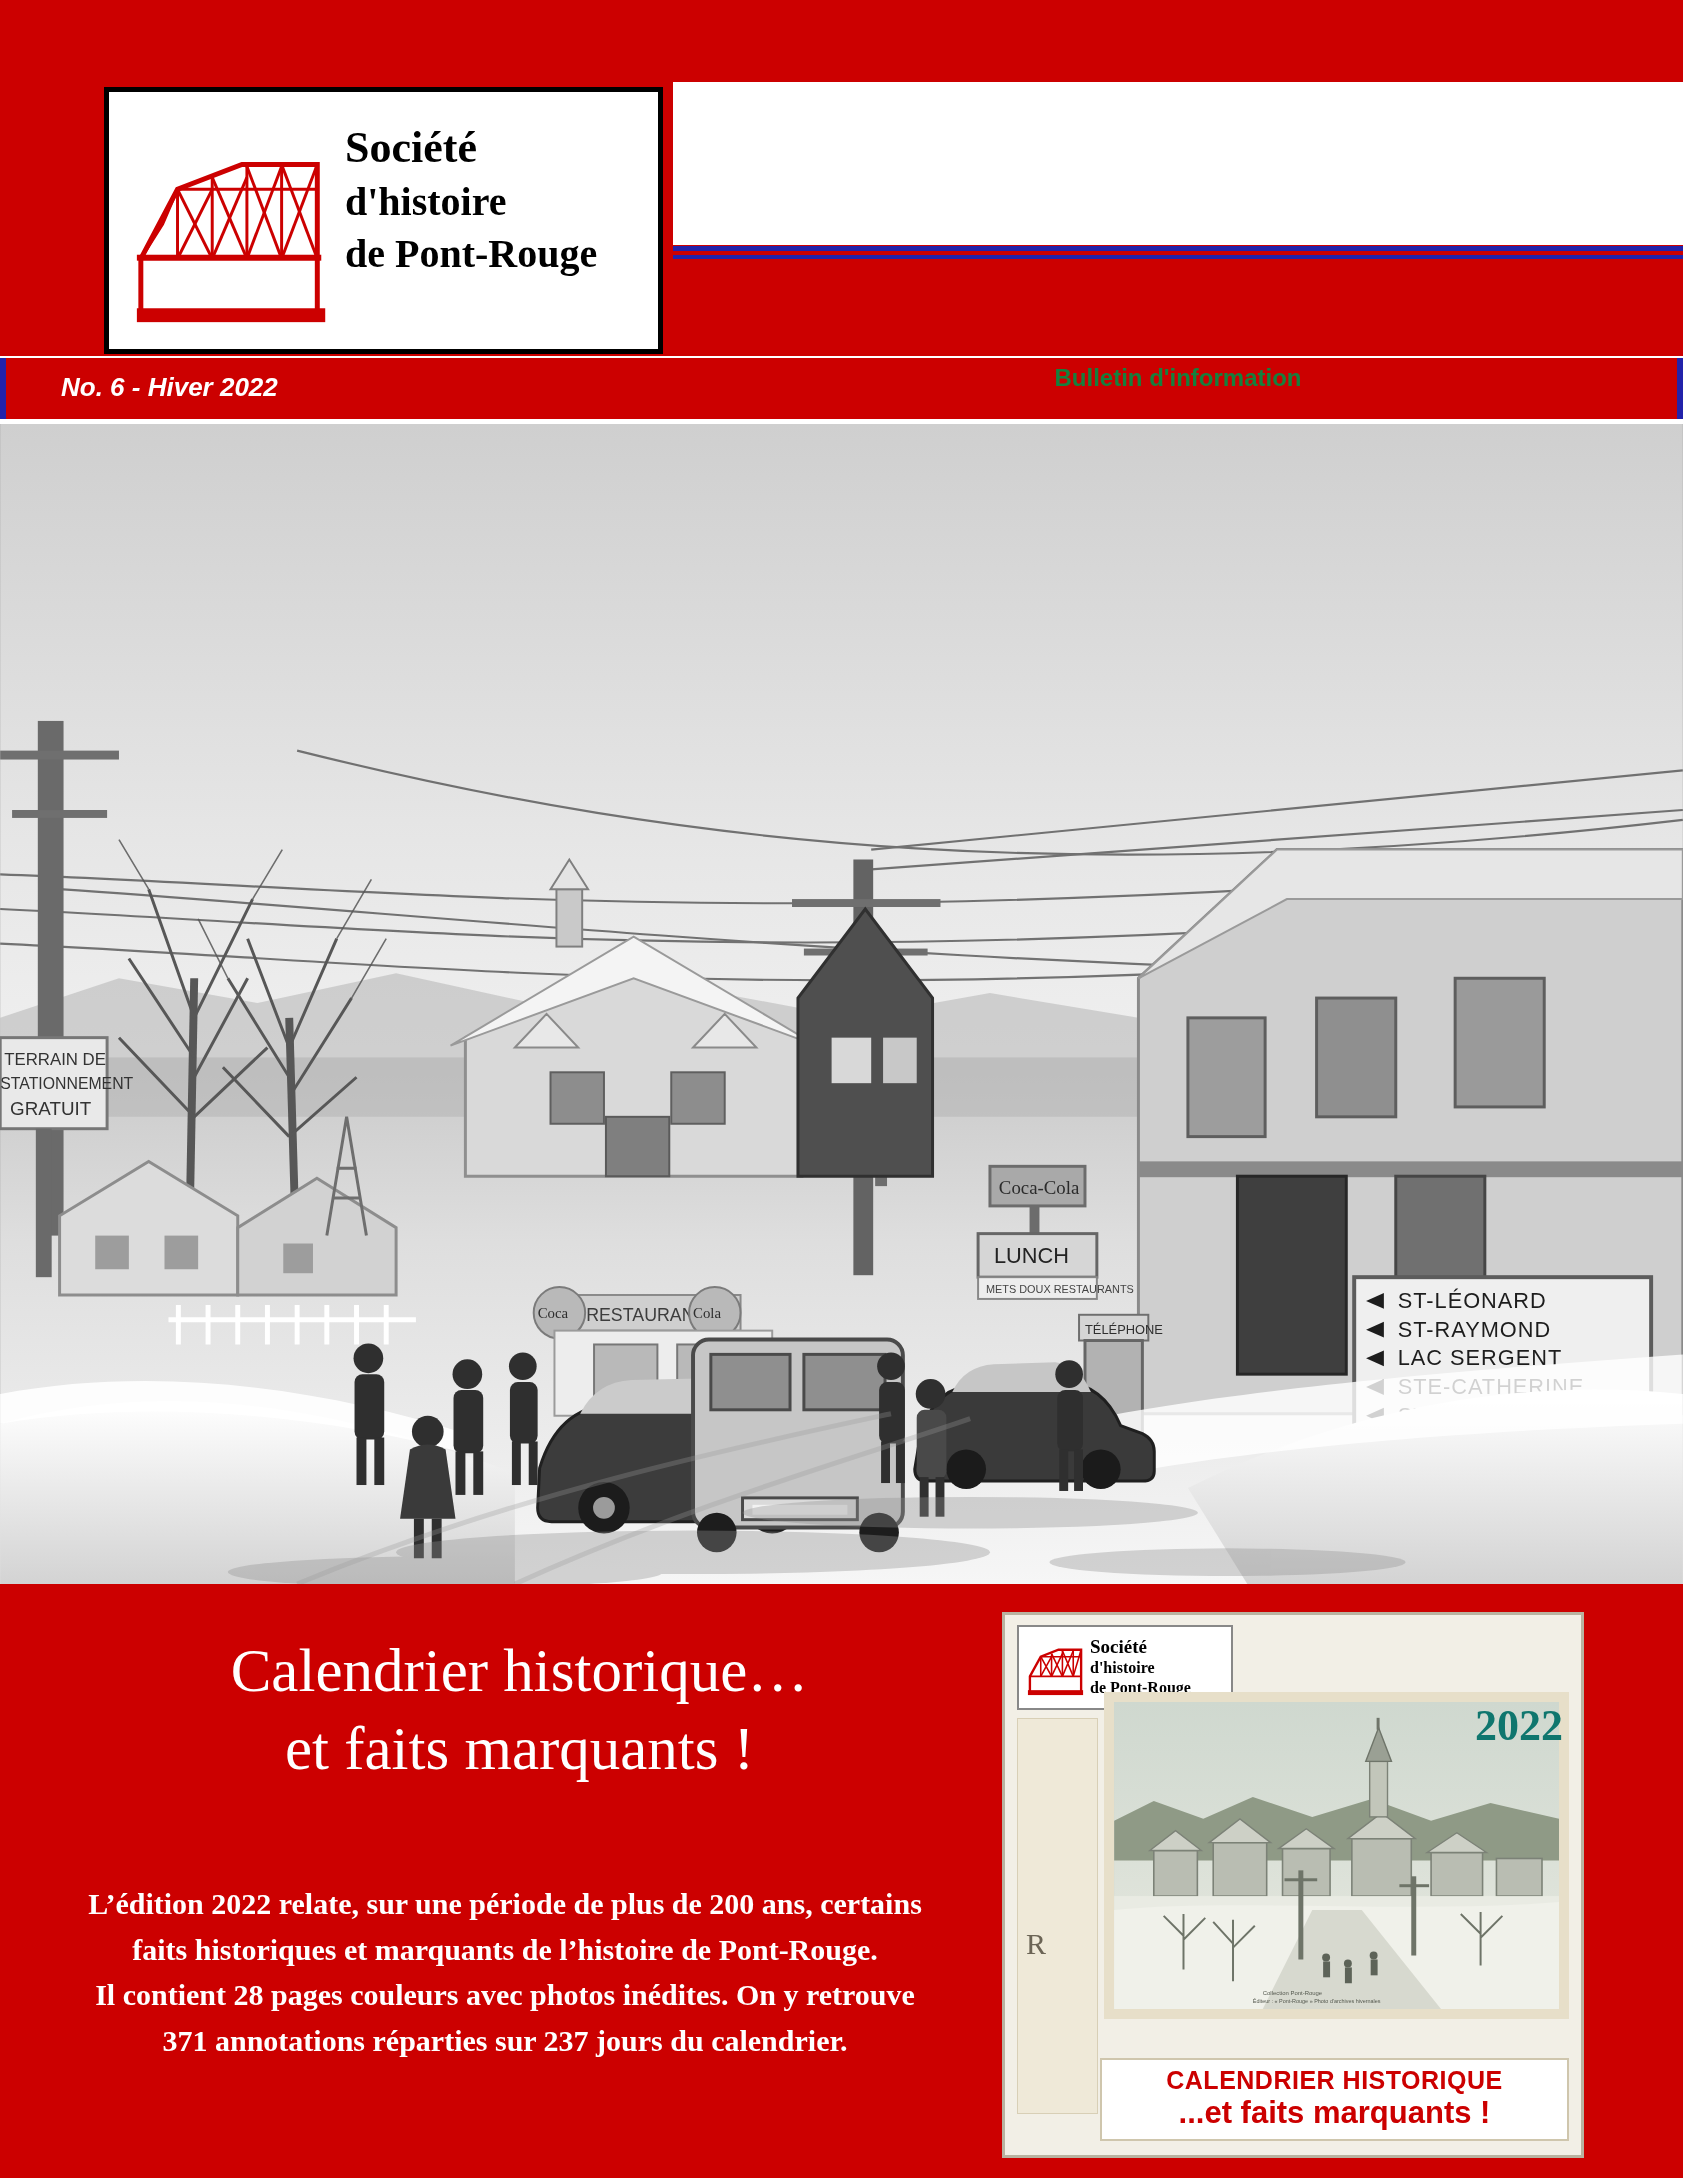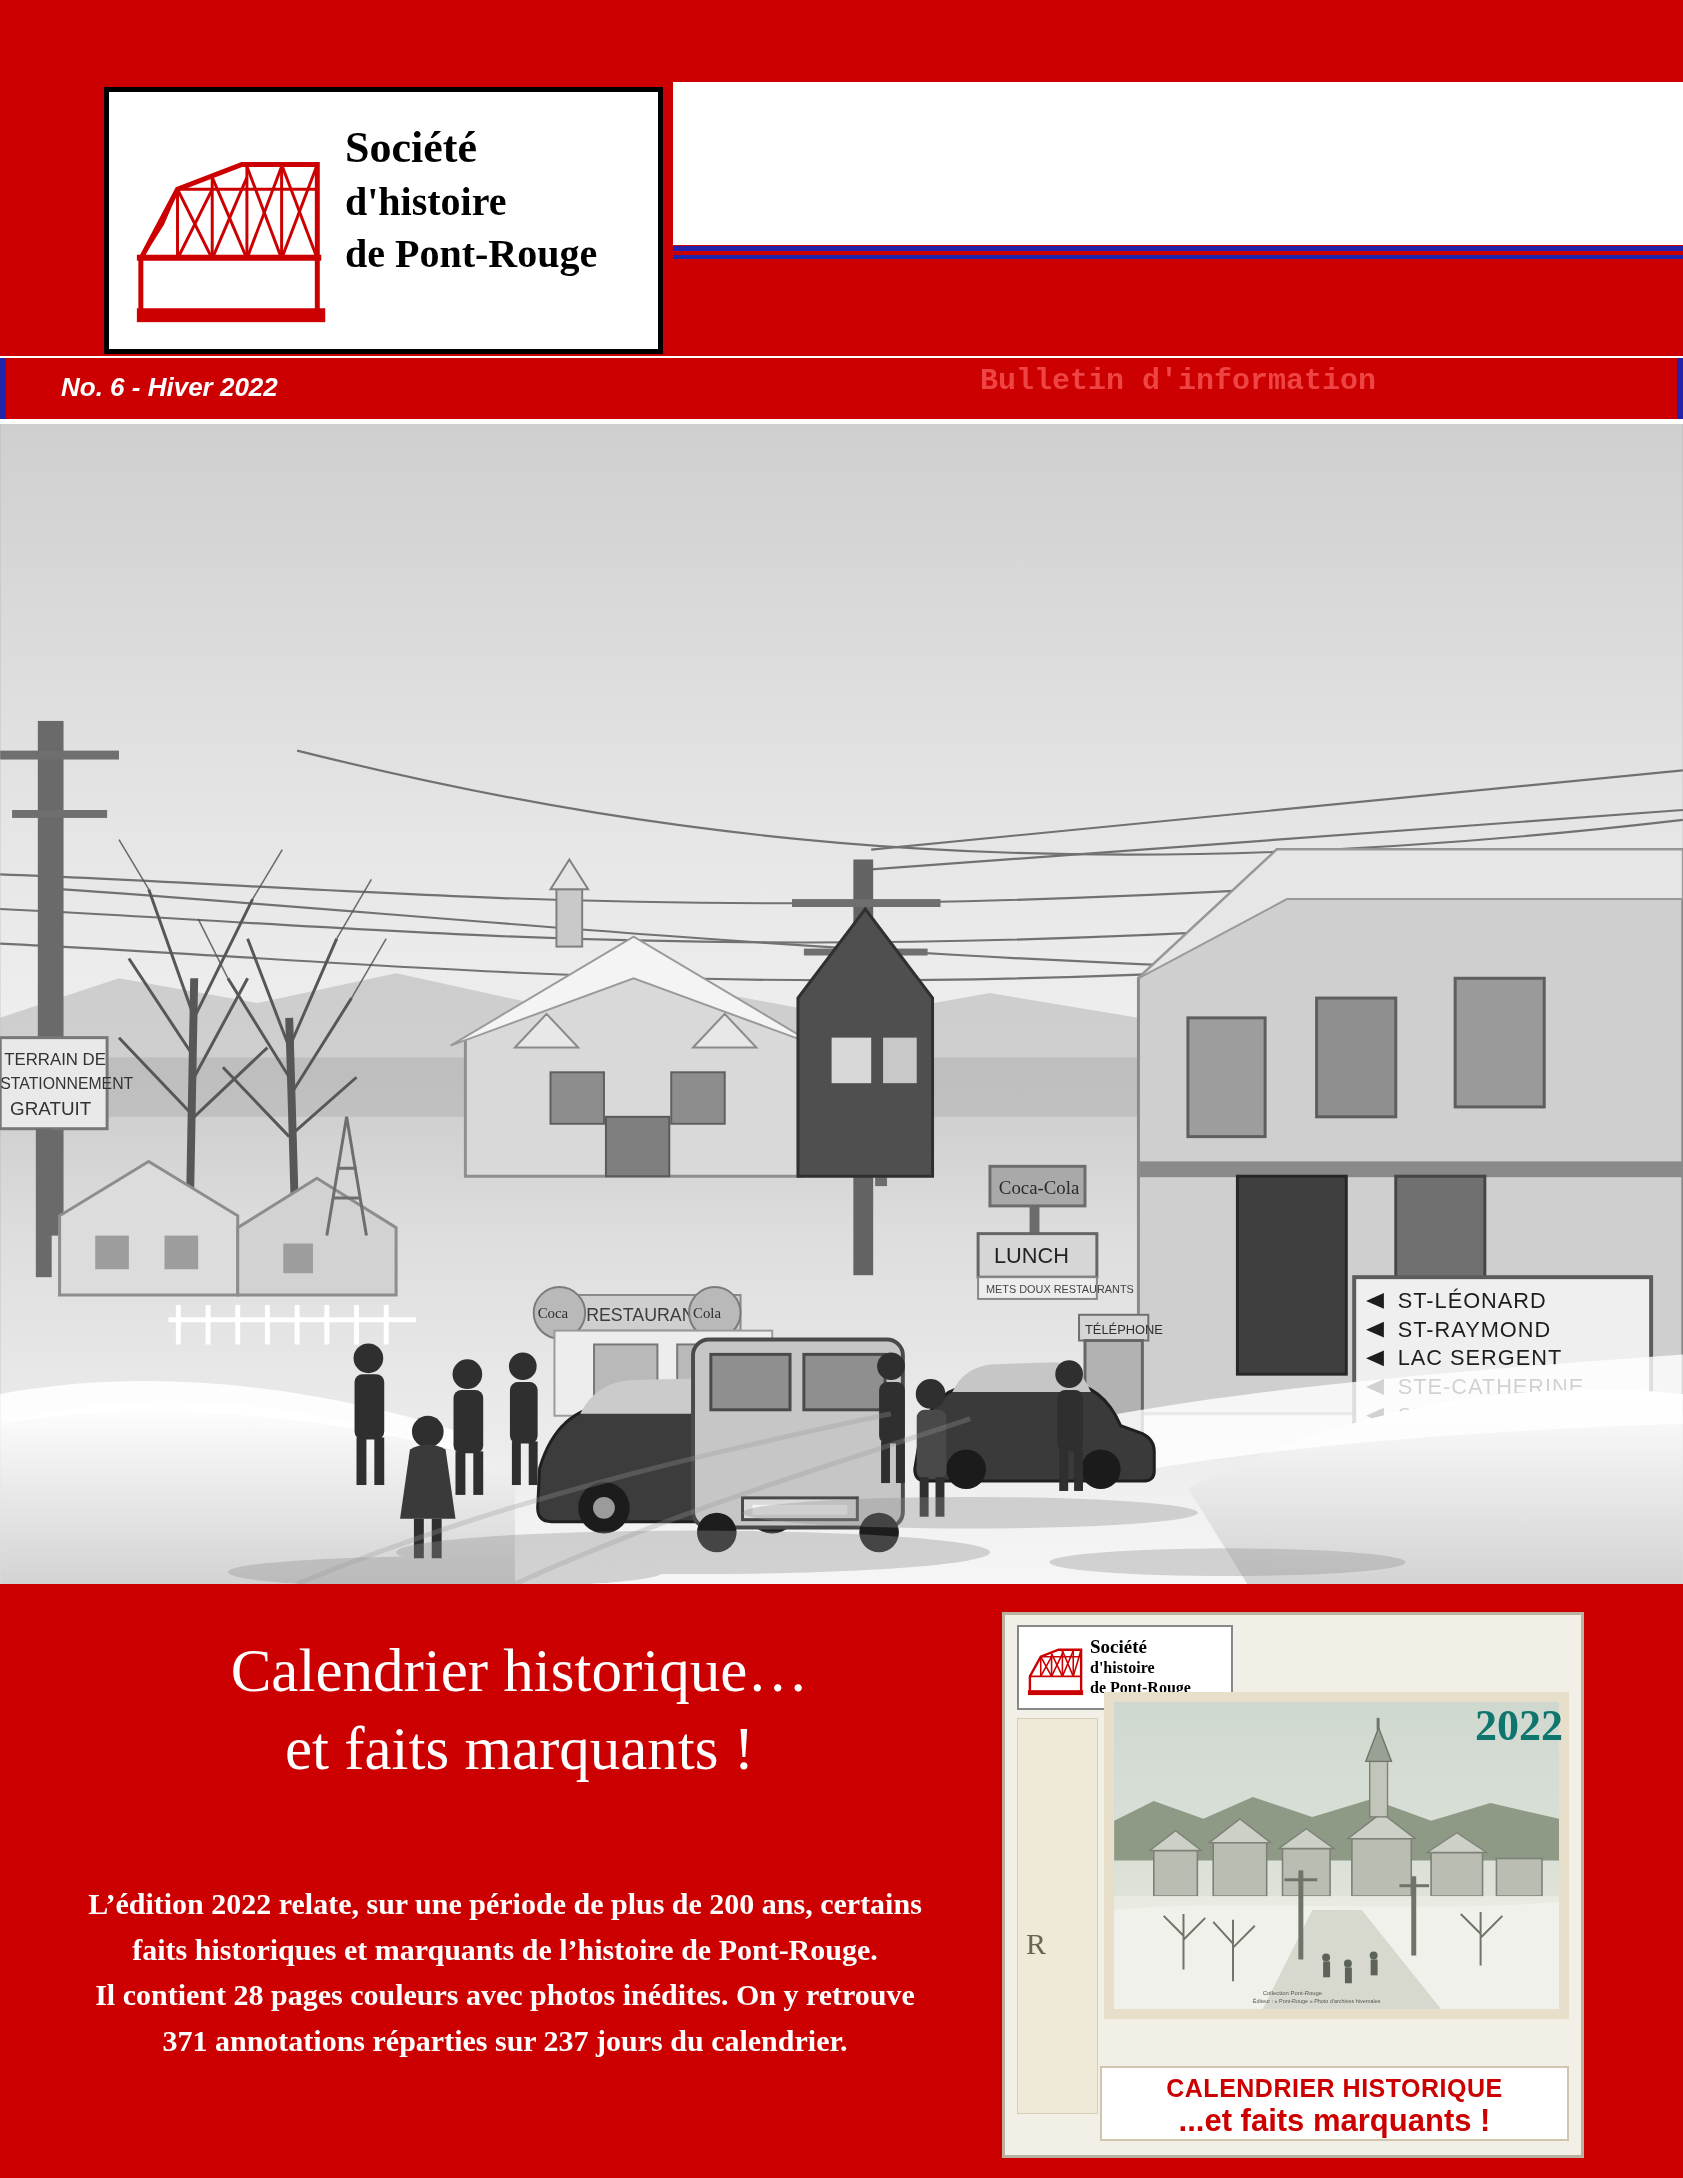--- a/index.html
+++ b/index.html
@@ -117,24 +117,23 @@
     font-weight: bold;
     color: #ffffff;
     font-style: italic;
   }
   .bulletin-label {
     position: absolute;
     left: 673px;
     top: 364px;
     width: 1010px;
     text-align: center;
-    font-size: 30px;
+    font-size: 24px;
     font-weight: bold;
-    color: #ef4444;
-    font-family: Liberation Mono, monospace;
+    color: #15803d;
   }
   .blue-edge-left {
     position: absolute;
     left: 0px;
     top: 358px;
     width: 6px;
     height: 61px;
     background: #2222aa;
   }
   .blue-edge-right {
@@ -256,21 +255,21 @@
   }
   .cal-banner {
     position: absolute;
     left: 95px;
     bottom: 14px;
     width: 469px;
     background: #ffffff;
     border: 2px solid #cfc6ad;
     box-sizing: border-box;
     text-align: center;
-    padding: 6px 0 0 0;
+    padding: 6px 0 8px 0;
   }
   .cal-banner .t1 {
     font-size: 25px;
     font-weight: bold;
     color: #cc0000;
     letter-spacing: 0.5px;
     display: block;
   }
   .cal-banner .t2 {
     font-size: 31px;

